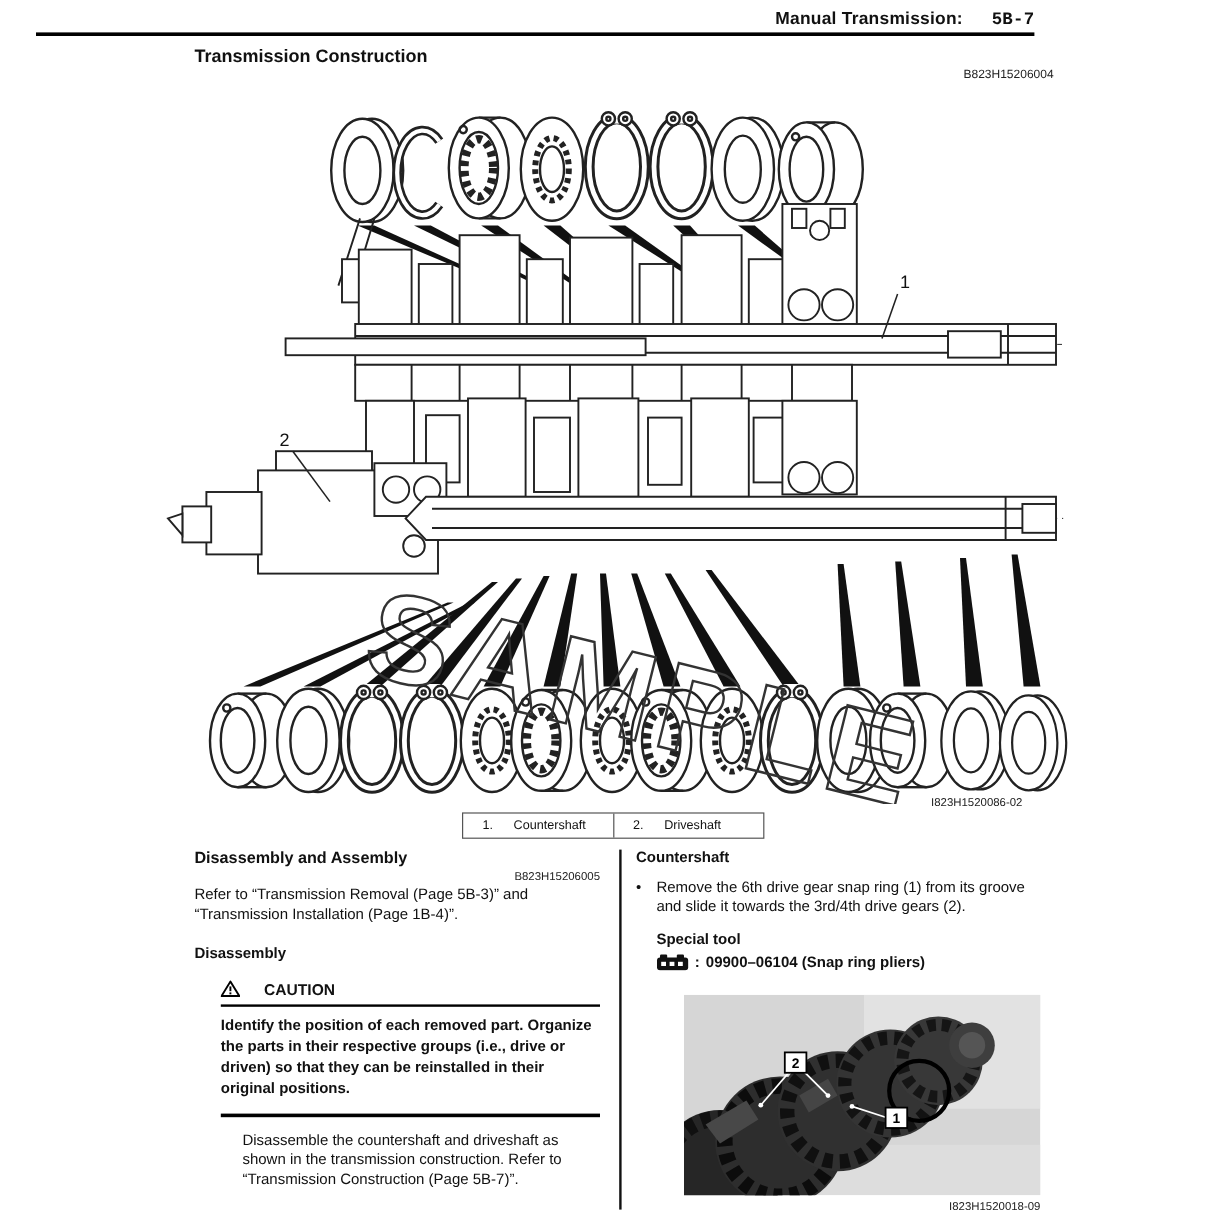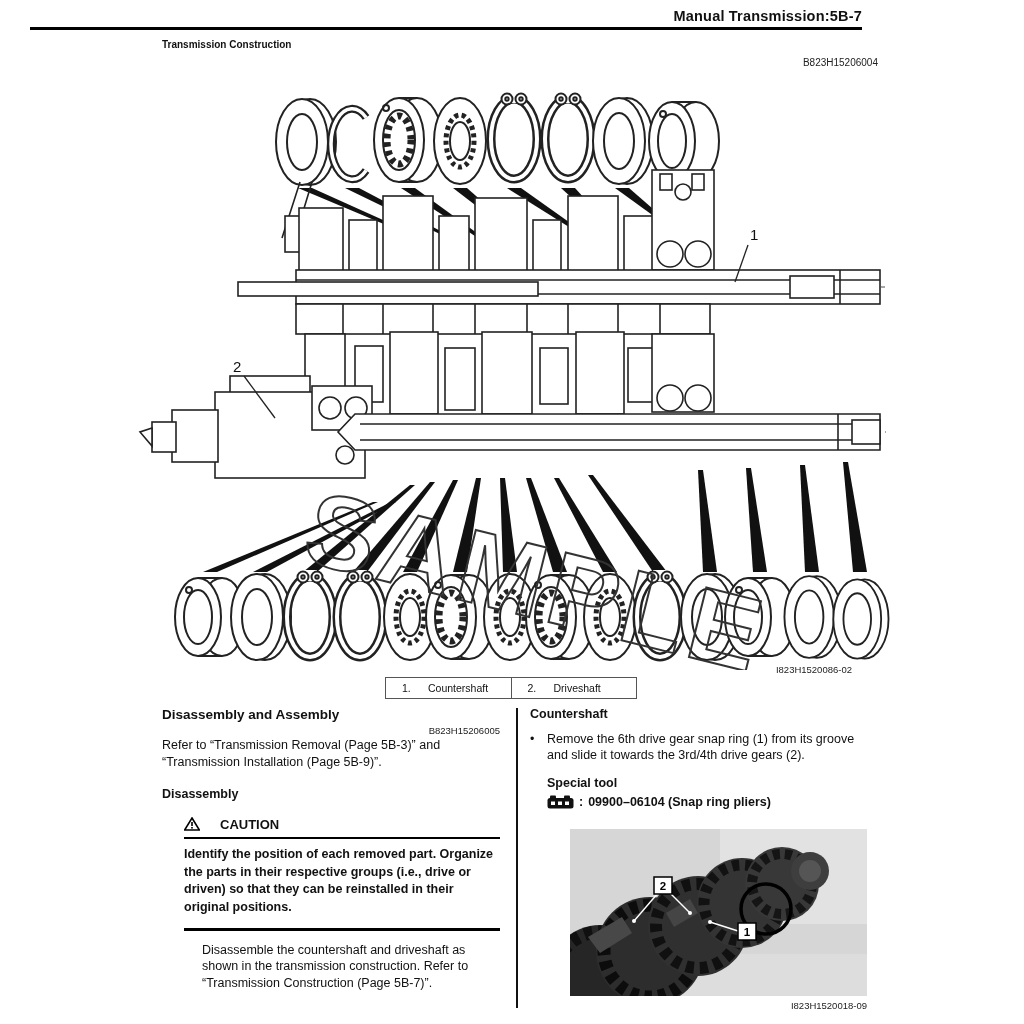--- a/index.html
+++ b/index.html
@@ -2,23 +2,23 @@
 <html><head>
 <meta charset="utf-8">
 <style>
   html,body{margin:0;padding:0;background:#fff;}
   .page{
     position:relative;width:1024px;height:1024px;background:#fff;
     font-family:"Liberation Sans", sans-serif;color:#111;overflow:hidden;
   }
   
   .hdr-text{position:absolute;top:8px;right:162px;font-size:14.5px;font-weight:bold;letter-spacing:.2px;}
-  .hdr-text .pgcode{}
+  .hdr-text .pgcode{margin-left:24px;font-family:Liberation Mono, monospace;}
   .hdr-rule{position:absolute;left:30px;right:162px;top:27px;height:3px;background:#000;}
-  .sec-title{position:absolute;left:162px;top:39px;font-size:10px;font-weight:bold;}
+  .sec-title{position:absolute;left:162px;top:39px;font-size:15px;font-weight:bold;}
   .sec-ref{position:absolute;right:146px;top:57px;font-size:10px;color:#222;}
   
   .fig-svg{position:absolute;left:0;top:70px;}
   .fig-code{position:absolute;right:172px;top:664px;font-size:9.5px;color:#222;}
   .legend{position:absolute;left:385px;top:677px;width:250px;height:20px;border:1px solid #555;display:flex;font-size:10.5px;}
   .legend .cell{flex:1;display:flex;align-items:center;padding-left:16px;}
   .legend .cell+.cell{border-left:1px solid #555;}
   .legend .num{width:26px;}
   
   .col-div{position:absolute;left:516px;top:708px;width:2px;height:300px;background:#111;}
@@ -239,21 +239,21 @@
     </div>
   </div>
 
   <div class="col-div"></div>
 
   <div class="col-left">
     <div class="h2">
       <div>Disassembly and Assembly</div>
     </div>
     <div class="refcode">B823H15206005</div>
-    <div>Refer to “Transmission Removal (Page 5B-3)” and “Transmission Installation (Page 5B-9)”.</div>
+    <div>Refer to “Transmission Removal (Page 5B-3)” and “Transmission Installation (Page 1B-4)”.</div>
     <div class="h3">Disassembly</div>
 
     <div class="caution">
       <div class="caution-title">
         <svg width="16" height="14" viewBox="0 0 16 14">
           <polygon points="8,1 15.4,13 0.6,13" fill="#fff" stroke="#000" stroke-width="1.6"></polygon>
           <rect x="7.2" y="5" width="1.6" height="4" fill="#000"></rect>
           <rect x="7.2" y="10" width="1.6" height="1.6" fill="#000"></rect>
         </svg>
         <span>CAUTION</span>

